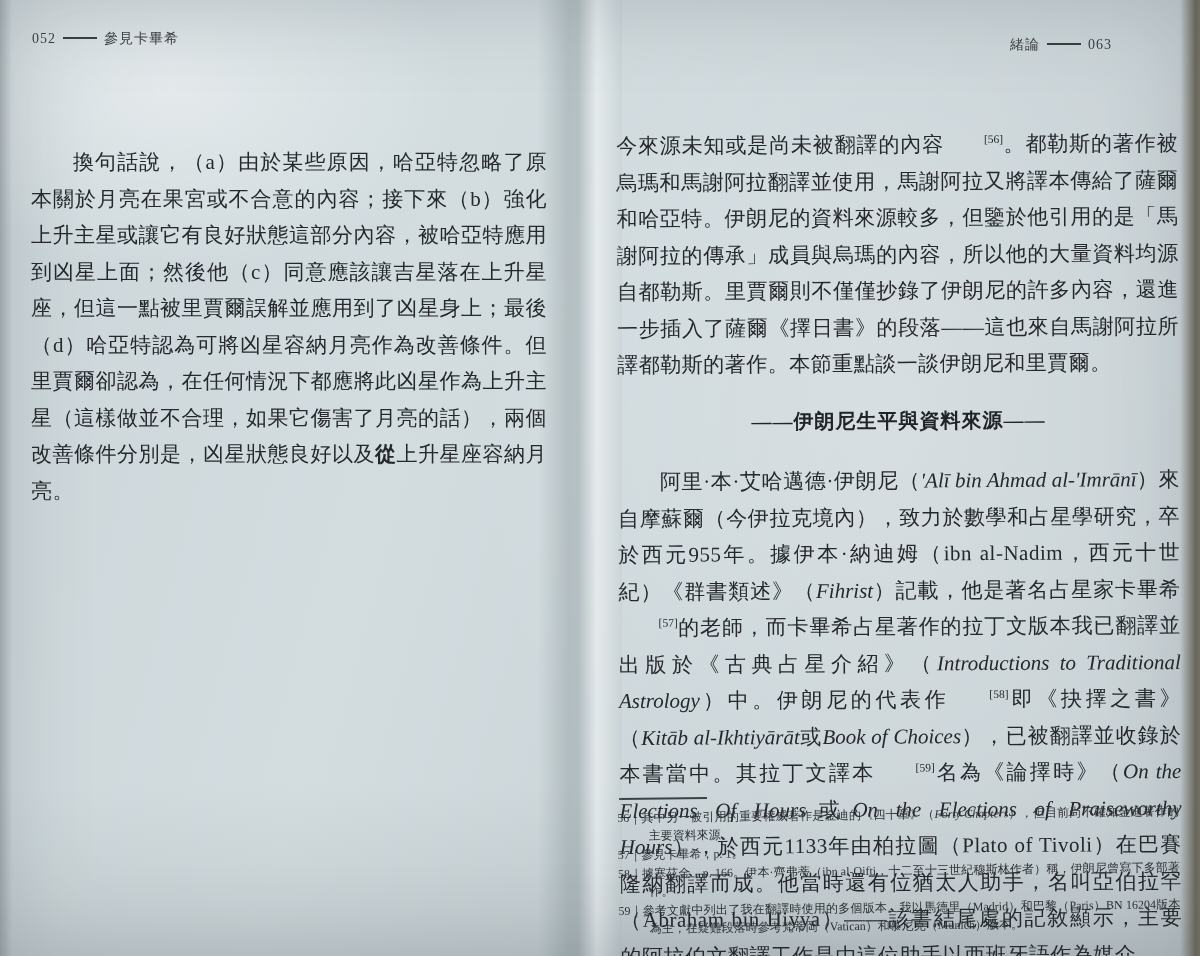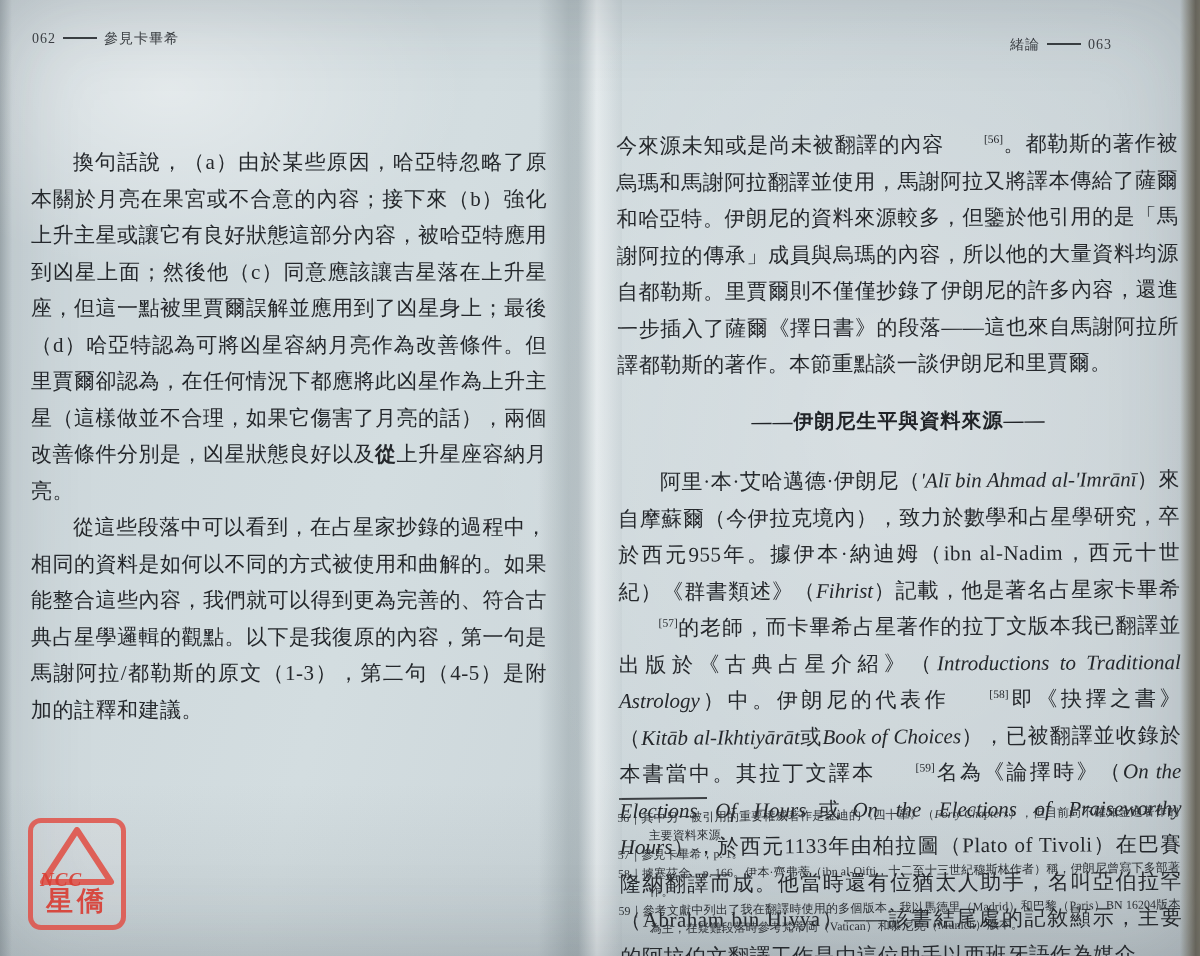--- a/index.html
+++ b/index.html
@@ -56,26 +56,25 @@
     color:rgba(216,62,52,0.9);letter-spacing:1px;font-weight:bold;}
   .stamp-cn{position:absolute;left:0;right:0;bottom:6px;text-align:center;font-size:27px;
     font-weight:bold;color:rgba(216,62,52,0.92);letter-spacing:4px;}
 </style>
 </head>
 <body>
 
 <div class="photo">
 
   <div class="running-header rh-left">
-    <span>062</span><span class="dash"></span><span>參見卡畢希</span>
+    <span>052</span><span class="dash"></span><span>參見卡畢希</span>
   </div>
 
   <div class="body-text lp-body">
     <p class="indent">換句話說，（a）由於某些原因，哈亞特忽略了原本關於月亮在果宮或不合意的內容；接下來（b）強化上升主星或讓它有良好狀態這部分內容，被哈亞特應用到凶星上面；然後他（c）同意應該讓吉星落在上升星座，但這一點被里賈爾誤解並應用到了凶星身上；最後（d）哈亞特認為可將凶星容納月亮作為改善條件。但里賈爾卻認為，在任何情況下都應將此凶星作為上升主星（這樣做並不合理，如果它傷害了月亮的話），兩個改善條件分別是，凶星狀態良好以及<b>從</b>上升星座容納月亮。</p>
-    <p class="indent">從這些段落中可以看到，在占星家抄錄的過程中，相同的資料是如何以不同的方式被使用和曲解的。如果能整合這些內容，我們就可以得到更為完善的、符合古典占星學邏輯的觀點。以下是我復原的內容，第一句是馬謝阿拉/都勒斯的原文（1-3），第二句（4-5）是附加的註釋和建議。</p>
 
   </div>
 
   <div class="running-header rh-right">
     <span>緒論</span><span class="dash"></span><span>063</span>
   </div>
 
   <div class="body-text rp-body">
     <p>今來源未知或是尚未被翻譯的內容<sup>[56]</sup>。都勒斯的著作被烏瑪和馬謝阿拉翻譯並使用，馬謝阿拉又將譯本傳給了薩爾和哈亞特。伊朗尼的資料來源較多，但鑒於他引用的是「馬謝阿拉的傳承」成員與烏瑪的內容，所以他的大量資料均源自都勒斯。里賈爾則不僅僅抄錄了伊朗尼的許多內容，還進一步插入了薩爾《擇日書》的段落——這也來自馬謝阿拉所譯都勒斯的著作。本節重點談一談伊朗尼和里賈爾。</p>
     <h3 class="subheading">——伊朗尼生平與資料來源——</h3>
@@ -88,21 +87,14 @@
     <p>57｜參見卡畢希，p. 1。</p>
     <p>58｜據塞茲金，p. 166。伊本·齊弗蒂（ibn al-Qifti，十二至十三世紀穆斯林作者）稱，伊朗尼曾寫下多部著作。</p>
     <p>59｜參考文獻中列出了我在翻譯時使用的多個版本。我以馬德里（Madrid）和巴黎（Paris）BN 16204版本為主，在疑難段落時參考梵蒂岡（Vatican）和慕尼克（Munich）版本。</p>
   </div>
 
   <div class="gutter"></div>
   <div class="left-edge"></div>
   <div class="right-edge"></div>
   <div class="vignette"></div>
 
-  <div class="stamp">
-    <svg width="76" height="58" viewBox="0 0 76 58">
-      <path d="M38 3 L72 55 L4 55 Z" fill="none" stroke="rgba(224,75,65,0.85)" stroke-width="6" stroke-linejoin="round"></path>
-    </svg>
-    <div class="stamp-ncc">NCC</div>
-    <div class="stamp-cn">星僑</div>
-  </div>
 
 </div>
 
 </body></html>

